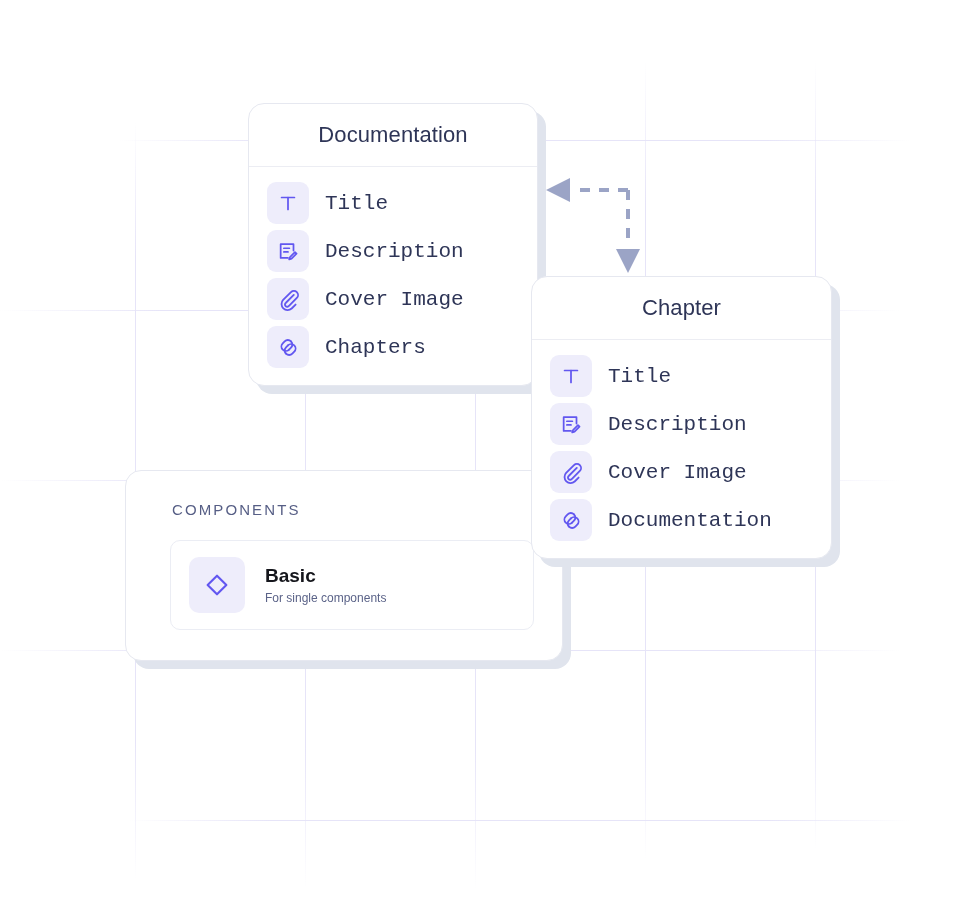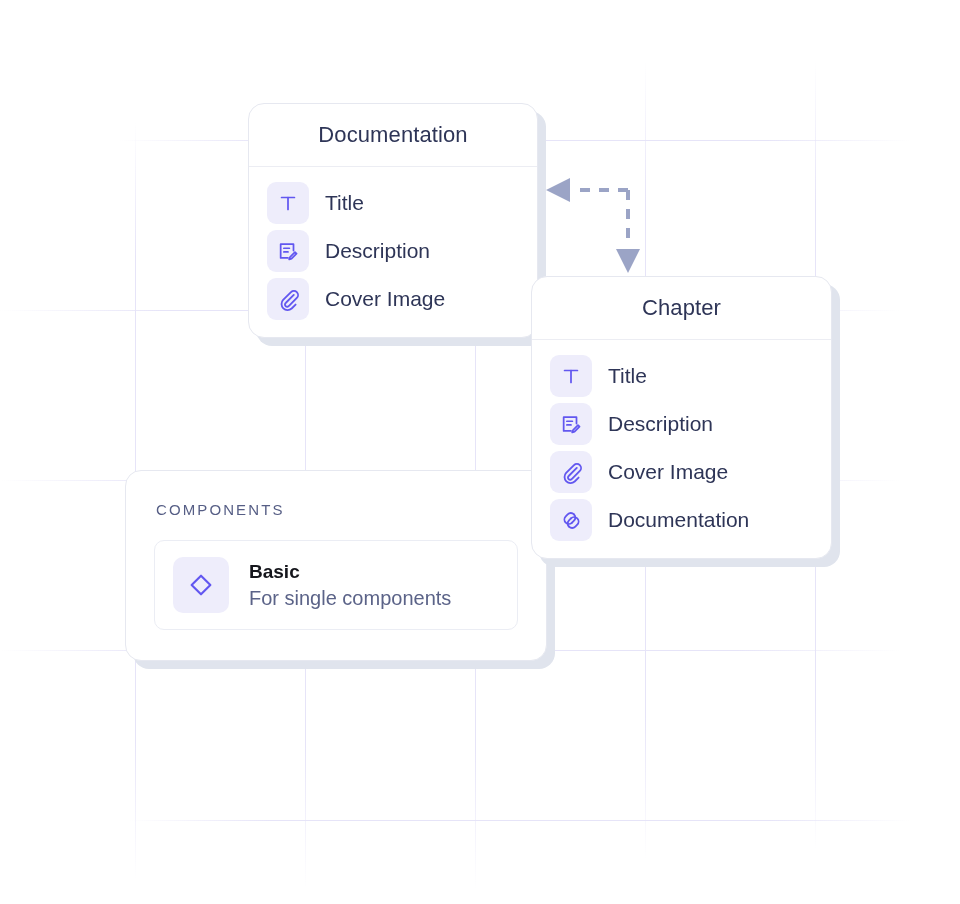--- a/index.html
+++ b/index.html
@@ -61,20 +61,21 @@
     justify-content: center;
     border-bottom: 1px solid #ECEDF3;
   }
   .card-title {
     font-size: 22px;
     color: #2E3557;
     letter-spacing: 0.1px;
   }
   .card-body {
     padding: 12px 0 14px 0;
+    font-family: Liberation Mono, monospace;
   }
 
   .field-row {
     display: flex;
     align-items: center;
     height: 48px;
     padding: 0 18px;
     gap: 16px;
   }
   .field-icon {
@@ -123,21 +124,21 @@
     justify-content: center;
     flex: 0 0 auto;
   }
   .option-text { display: flex; flex-direction: column; gap: 4px; }
   .option-name {
     font-size: 19px;
     font-weight: bold;
     color: #15161C;
   }
   .option-desc {
-    font-size: 20px;
+    font-size: 12px;
     color: #5B6388;
   }
 
   
   #connector {
     position: absolute;
     left: 540px;
     top: 175px;
     width: 110px;
     height: 105px;
@@ -204,25 +205,36 @@
 
       <div class="field-row">
         <span class="field-icon">
           <svg width="23" height="23" viewBox="0 0 24 24" fill="none" stroke="#6257F0" stroke-width="1.9" stroke-linecap="round" stroke-linejoin="round">
             <path d="M17.5 7.2 L9.3 15.4 a2.3 2.3 0 1 0 3.2 3.2 l8.2-8.2 a4.3 4.3 0 1 0 -6.1-6.1 l-8.2 8.2 a6.3 6.3 0 0 0 8.9 8.9 l4.1-4.1"></path>
           </svg>
         </span>
         <span class="field-label">Cover Image</span>
       </div>
 
+      <div class="field-row">
+        <span class="field-icon">
+          <svg width="23" height="23" viewBox="0 0 24 24" fill="none" stroke="#6257F0" stroke-width="1.9" stroke-linecap="round">
+            <path d="M14.6 5.6 a4.6 4.6 0 0 1 0 6.6 l-2 2"></path>
+            <path d="M14.6 5.6 a4.6 4.6 0 0 0 -6.6 0 l-2 2 a4.6 4.6 0 0 0 6.6 6.6"></path>
+            <path d="M9.4 18.4 a4.6 4.6 0 0 1 0 -6.6 l2-2"></path>
+            <path d="M9.4 18.4 a4.6 4.6 0 0 0 6.6 0 l2-2 a4.6 4.6 0 0 0 -6.6-6.6"></path>
+          </svg>
+        </span>
+        <span class="field-label">Chapters</span>
+      </div>
 
     </div>
   </div>
 
-  <div class="card" id="components-card" style="left:125px; top:470px; width:420px;">
+  <div class="card" id="components-card" style="left:125px; top:470px; width:420px;padding-left:16px;">
     <div class="panel-inner">
       <div class="panel-heading">COMPONENTS</div>
 
       <div class="option-card">
         <span class="option-icon">
           <svg width="30" height="30" viewBox="0 0 24 24" fill="none" stroke="#6257F0" stroke-width="1.7" stroke-linejoin="round">
             <rect x="6.7" y="6.7" width="10.6" height="10.6" transform="rotate(45 12 12)"></rect>
           </svg>
         </span>
         <span class="option-text">

